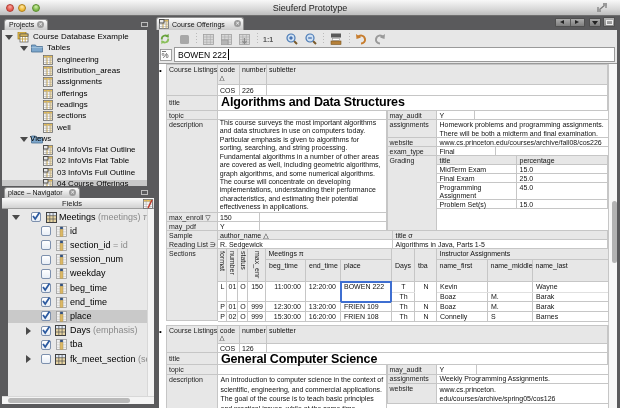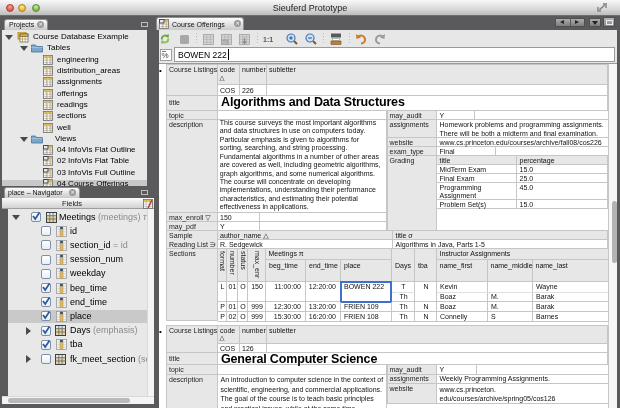--- a/index.html
+++ b/index.html
@@ -109,21 +109,21 @@
 <rect x="3.2" y="2.7" width="1.8" height="6.4" fill="#eed79a"></rect>
       <rect x="6.8" y="2.7" width="1.8" height="6.4" fill="#eed79a"></rect>
 <path d="M0.5 2.8 h9 M0.5 5.2 h9 M0.5 7.6 h9 M3.2 0.5 v9 M6.9 0.5 v9" stroke="#999" stroke-width="0.5"></path>
     </svg>
 <div class="t tree8" style="left:55px;top:93.5px;">well</div>
 <div class="abs" style="left:18px;top:106.80000000000001px;width:0;height:0;border-left:4px solid transparent;border-right:4px solid transparent;border-top:5px solid #4a4a4a;"></div>
 <svg class="abs" style="left:29px;top:103.80000000000001px" width="12" height="10" viewBox="0 0 12 10">
 <path d="M0.5 2 L0.5 9 L11.5 9 L11.5 3.5 L5.5 3.5 L4.5 2 Z" fill="#7da7cc" stroke="#4a6f93" stroke-width="0.8"></path>
 <path d="M0.5 4.5 L11.5 4.5" stroke="#9fc0da" stroke-width="1"></path>
     </svg>
-<div class="t tree8" style="left:53px;top:104.80000000000001px;">Views</div>
+<div class="t tree8" style="left:28px;top:104.80000000000001px;">Views</div>
 <svg class="abs" style="left:41px;top:115.1px" width="10" height="10" viewBox="0 0 10 10">
 <rect x="0.5" y="0.5" width="9" height="9" fill="#fff" stroke="#666" stroke-width="0.8"></rect>
 <rect x="0.9" y="0.9" width="8.2" height="1.8" fill="#e9bf55"></rect>
 <rect x="3.2" y="2.7" width="1.8" height="6.4" fill="#eed79a"></rect>
       <rect x="6.8" y="2.7" width="1.8" height="6.4" fill="#eed79a"></rect>
 <path d="M0.5 2.8 h9 M0.5 5.2 h9 M0.5 7.6 h9 M3.2 0.5 v9 M6.9 0.5 v9" stroke="#999" stroke-width="0.5"></path>
 <rect x="0" y="0" width="5.5" height="4.5" fill="#4a4a4a"></rect>
       <rect x="1" y="1" width="3.5" height="2.5" fill="#e8e8e8"></rect>
     </svg>
 <div class="t tree8" style="left:55px;top:116.1px;">04 InfoVis Flat Outline</div>

